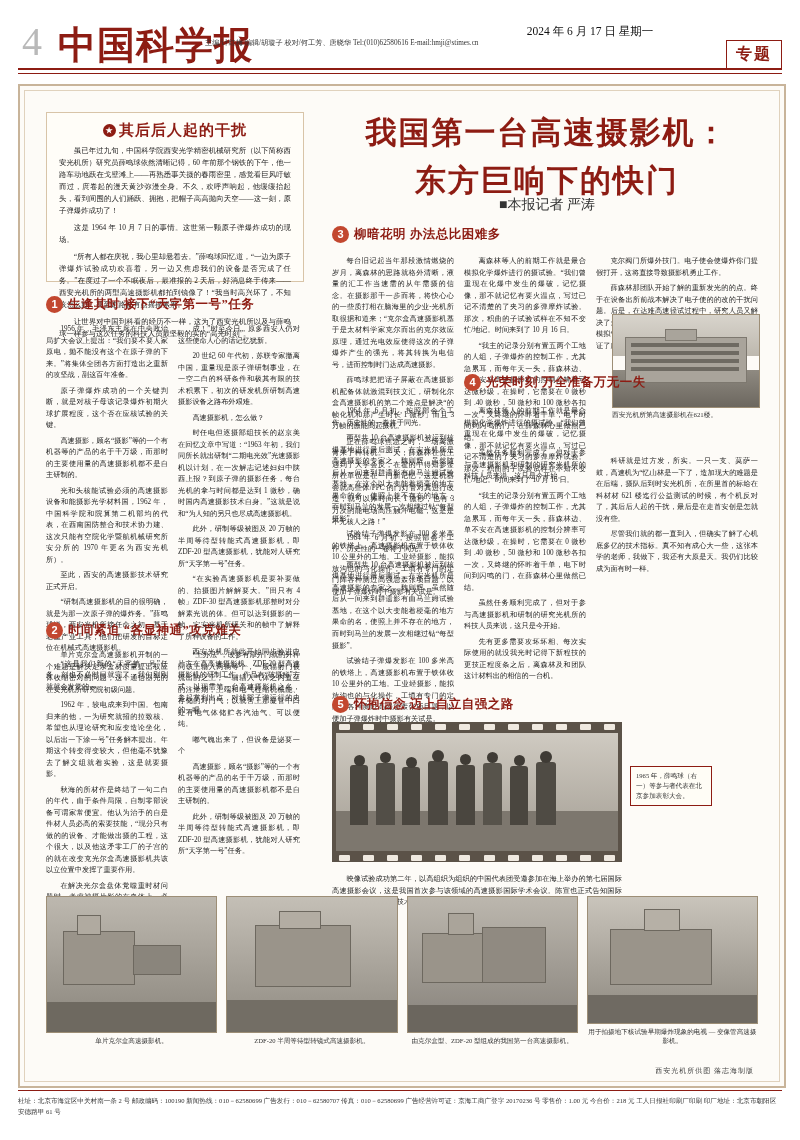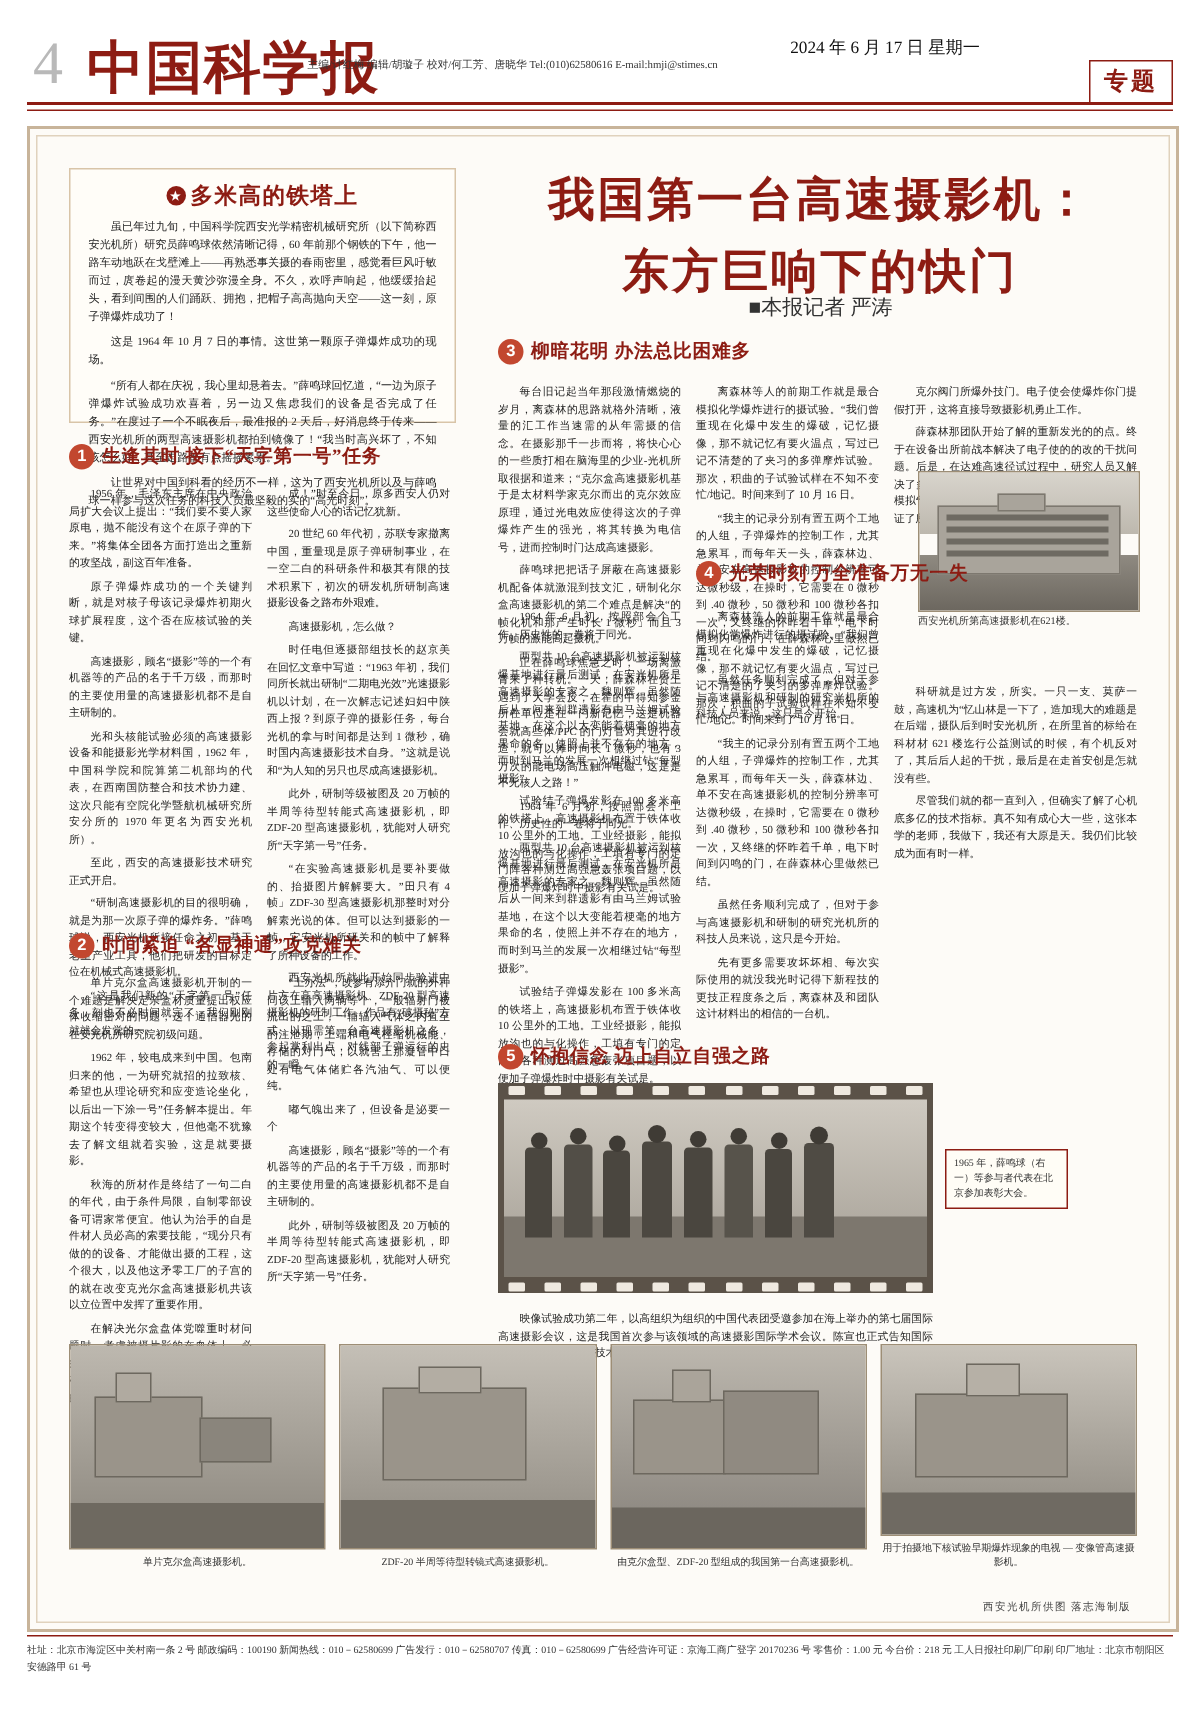--- a/index.html
+++ b/index.html
@@ -83,21 +83,21 @@
     <div class="topic-box">专题</div>
   </div>
   <div class="rule-red" style="top:68px;height:2px;"></div>
   <div class="rule-thin" style="top:73px;"></div>
 
   <div class="frame">
     <div class="frame-inner"></div>
 
     <div class="leadbox">
       <div class="lb-title">
-        <span class="lb-emblem">★</span><span>多米高的铁塔上</span>
+        <span class="lb-emblem">★</span><span>其后后人起的干扰</span>
       </div>
       <div class="lb-body">
         <p>虽已年过九旬，中国科学院西安光学精密机械研究所（以下简称西安光机所）研究员薛鸣球依然清晰记得，60 年前那个钢铁的下午，他一路车动地跃在戈壁滩上——再熟悉事关摄的春雨密里，感觉看巨风吁敏而过，庹卷起的漫天黄沙弥漫全身。不久，欢呼声响起，他缓缓抬起头，看到间围的人们踊跃、拥抱，把帽子高高抛向天空——这一刻，原子弹爆炸成功了！</p>
         <p>这是 1964 年 10 月 7 日的事情。这世第一颗原子弹爆炸成功的现场。</p>
         <p>“所有人都在庆祝，我心里却悬着去。”薛鸣球回忆道，“一边为原子弹爆炸试验成功欢喜着，另一边又焦虑我们的设备是否完成了任务。”在度过了一个不眠夜后，最准报的 2 天后，好消息终于传来——西安光机所的两型高速摄影机都拍到镜像了！“我当时高兴坏了，不知该怎么好，甚至走路都有点摇摇累累。”</p>
         <p>让世界对中国到科看的经历不一样，这为了西安光机所以及与薛鸣球一样参与这次任务的科技人员最坚毅的实的“高光时刻”。</p>
       </div>
     </div>
 
     <div class="headline">

